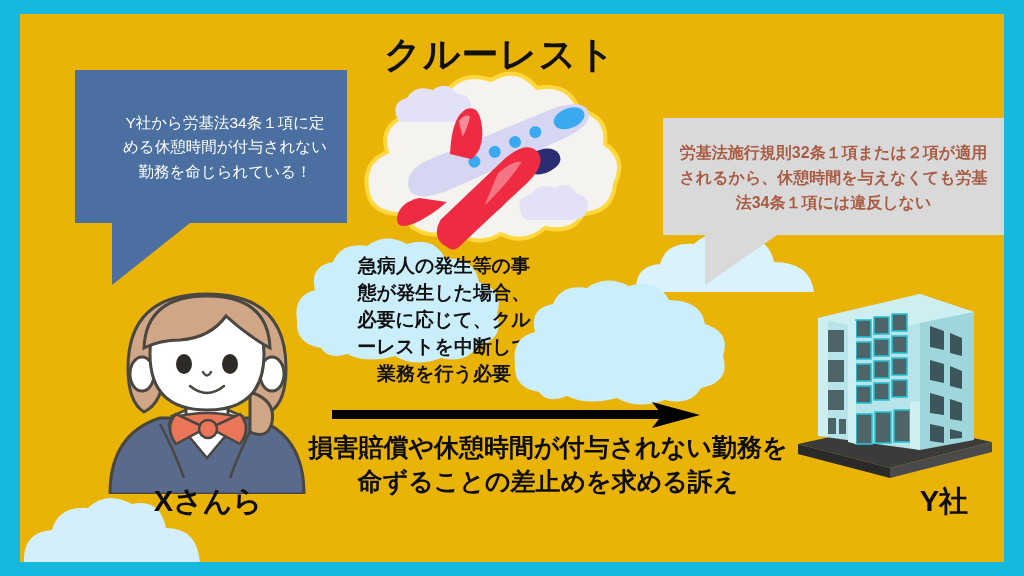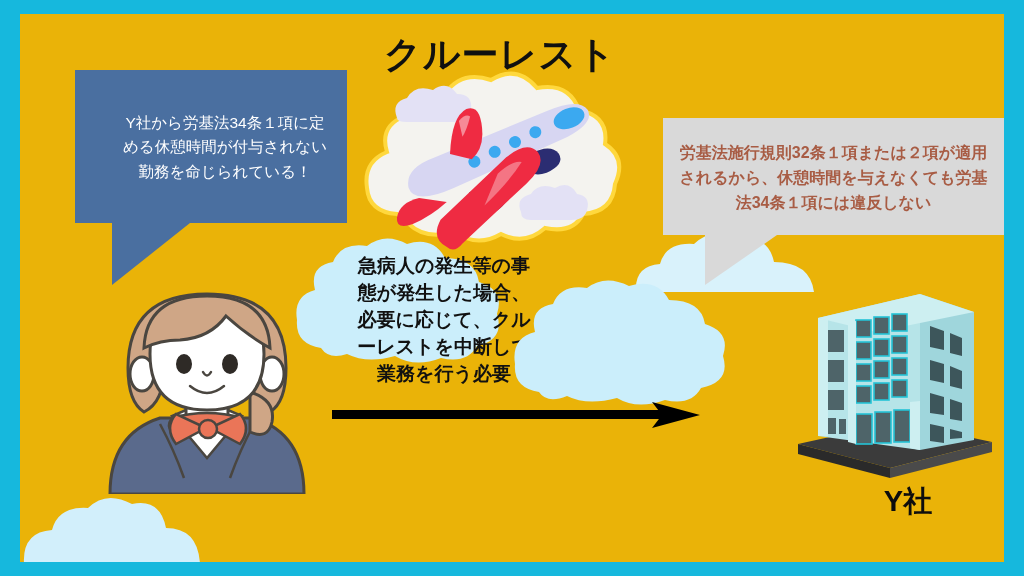--- a/index.html
+++ b/index.html
@@ -118,21 +118,21 @@
 
   .name-label{
     position:absolute;
     font-size:29px;
     font-weight:bold;
     color:#0d0d0d;
     z-index:30;
     white-space:nowrap;
   }
   #label-x{left:98px;top:468px;width:180px;text-align:center;}
-  #label-y{left:828px;top:468px;width:120px;text-align:center;}
+  #label-y{left:828px;top:468px;width:120px;text-align:right;}
 
   
   #arrow{position:absolute;left:312px;top:388px;width:368px;height:26px;z-index:30;}
   #arrow-caption{
     position:absolute;
     left:278px;top:416px;
     width:500px;
     text-align:center;
     font-size:25px;
     font-weight:bold;
@@ -293,21 +293,23 @@
       <path d="M160 127 L172 131 L172 149 L160 147 Z"></path>
       <path d="M140 152 L154 155 L154 171 L140 169 Z"></path>
       <path d="M160 157 L172 160 L172 166 L160 167 Z"></path>
     </g>
 
     <path d="M28 46 L38 48 L38 164 L28 164 Z" fill="#cdeff1"></path>
     <path d="M58 50 L66 49 L66 172 L58 170 Z" fill="#cdeff1"></path>
     <path d="M120 130 L130 129 L130 178 L120 176 Z" fill="#cdeff1"></path>
   </svg>
 
+  <div class="name-label" id="label-x">Xさんら</div>
   <div class="name-label" id="label-y">Y社</div>
 
   <svg id="arrow" viewBox="0 0 368 26">
     <rect x="0" y="8" width="330" height="9" fill="#000000"></rect>
     <path d="M320 0 L368 13 L320 26 L330 13 Z" fill="#000000"></path>
   </svg>
 
+  <div id="arrow-caption">損害賠償や休憩時間が付与されない勤務を命ずることの差止めを求める訴え</div>
 
 </div>
 
 </body></html>

